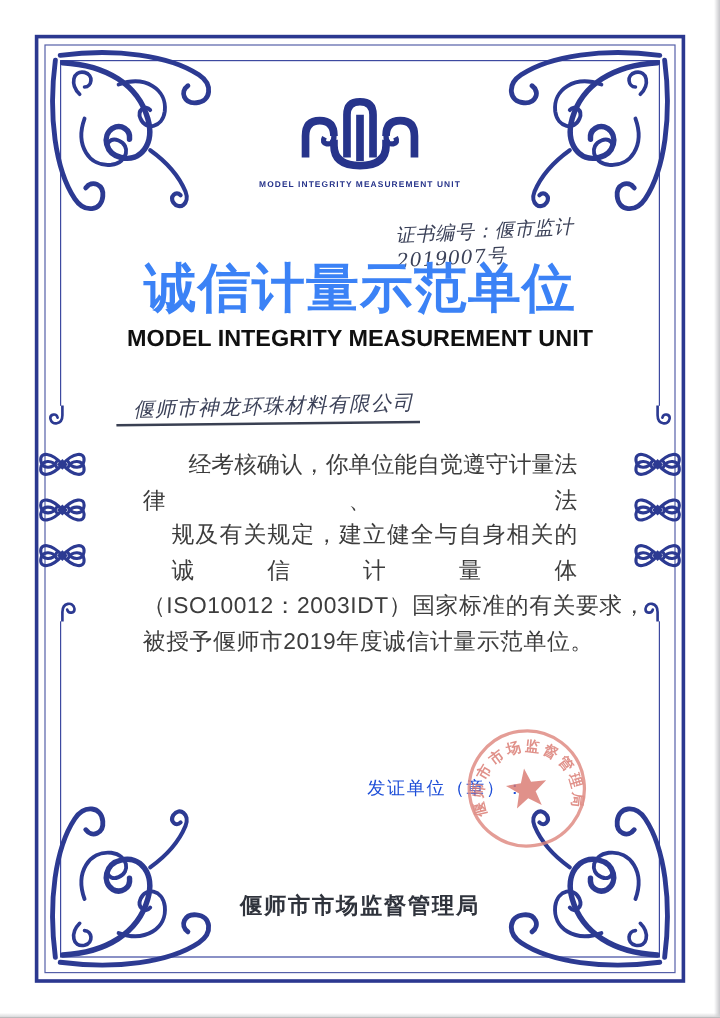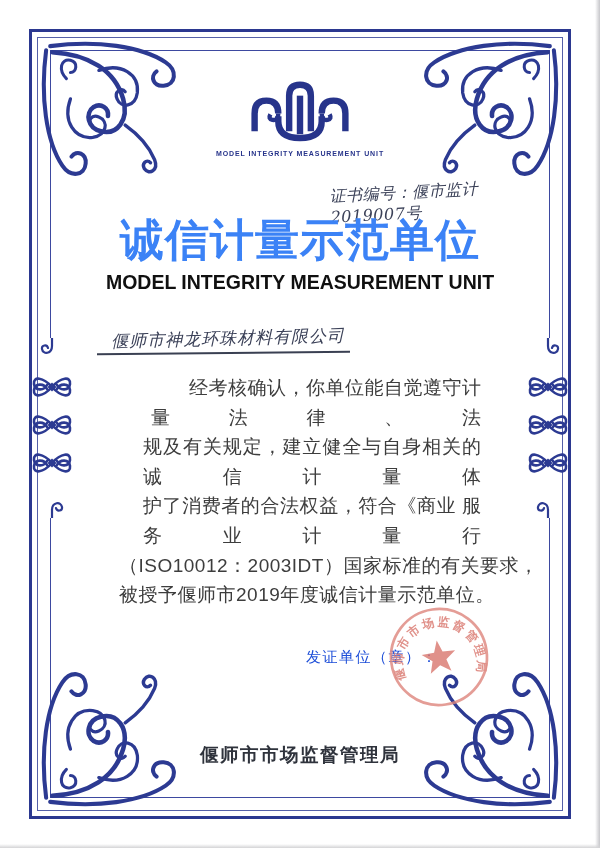--- a/index.html
+++ b/index.html
@@ -36,21 +36,21 @@
   .awardee{position:absolute;left:103px;top:327px;width:250px;font-size:17px;
            color:#3b4158;transform:rotate(-1.5deg);font-style:italic;letter-spacing:1px;
            font-family:"DejaVu Serif","Liberation Serif",serif;text-align:center;}
   .awardee-line{position:absolute;left:97px;top:352px;width:253px;height:2px;
                 background:#3a4052;transform:rotate(-.6deg);}
   .body-par{position:absolute;left:119px;top:373px;width:362px;font-size:19px;
             color:#3d3d3d;}
   .body-par .bl{line-height:29.6px;white-space:nowrap;}
   .body-par .l-just{white-space:normal;text-align:justify;text-align-last:justify;margin-left:24px;}
   .body-par .l-indent{white-space:normal;text-align:justify;text-align-last:justify;
-                      text-indent:38px;margin-left:32px;}
+                      text-indent:38px;}
   .body-par .l-left{text-align:left;letter-spacing:.5px;}
   .issuer{position:absolute;left:306px;top:648px;font-size:15px;color:#1d4ed8;
           letter-spacing:1.5px;}
   .stamp{position:absolute;left:366px;top:584px;width:146px;height:146px;
          opacity:.8;transform:rotate(-8deg);}
   .agency{position:absolute;left:0;top:742px;width:100%;text-align:center;
           font-size:18.5px;font-weight:600;color:#2f333c;letter-spacing:1.5px;}
   
   .edge-r{position:absolute;right:0;top:0;width:5px;height:100%;
           background:linear-gradient(to left,#c6c6ca,rgba(255,255,255,0));}
@@ -137,21 +137,20 @@
 
   <div class="title-cn">诚信计量示范单位</div>
   <div class="title-en">MODEL INTEGRITY MEASUREMENT UNIT</div>
 
   <div class="awardee">偃师市神龙环珠材料有限公司</div>
   <div class="awardee-line"></div>
 
   <div class="body-par">
       <div class="bl l-indent">经考核确认，你单位能自觉遵守计量法律、法</div>
       <div class="bl l-just">规及有关规定，建立健全与自身相关的诚信计量体</div>
-      <div class="bl l-just">护了消费者的合法权益，符合《商业 服务业计量行</div>
       <div class="bl l-left">（ISO10012：2003IDT）国家标准的有关要求，</div>
       <div class="bl l-left">被授予偃师市2019年度诚信计量示范单位。</div>
     </div>
 
   <div class="issuer">发证单位（章）：</div>
 
   <svg class="stamp" viewBox="0 0 140 140">
     <circle cx="70" cy="70" r="46" fill="none" stroke="#de857d" stroke-width="2.6"></circle>
     <defs>
         <path id="sealArc" d="M 36,88 A 36,36 0 1 1 104,88" fill="none"></path>

